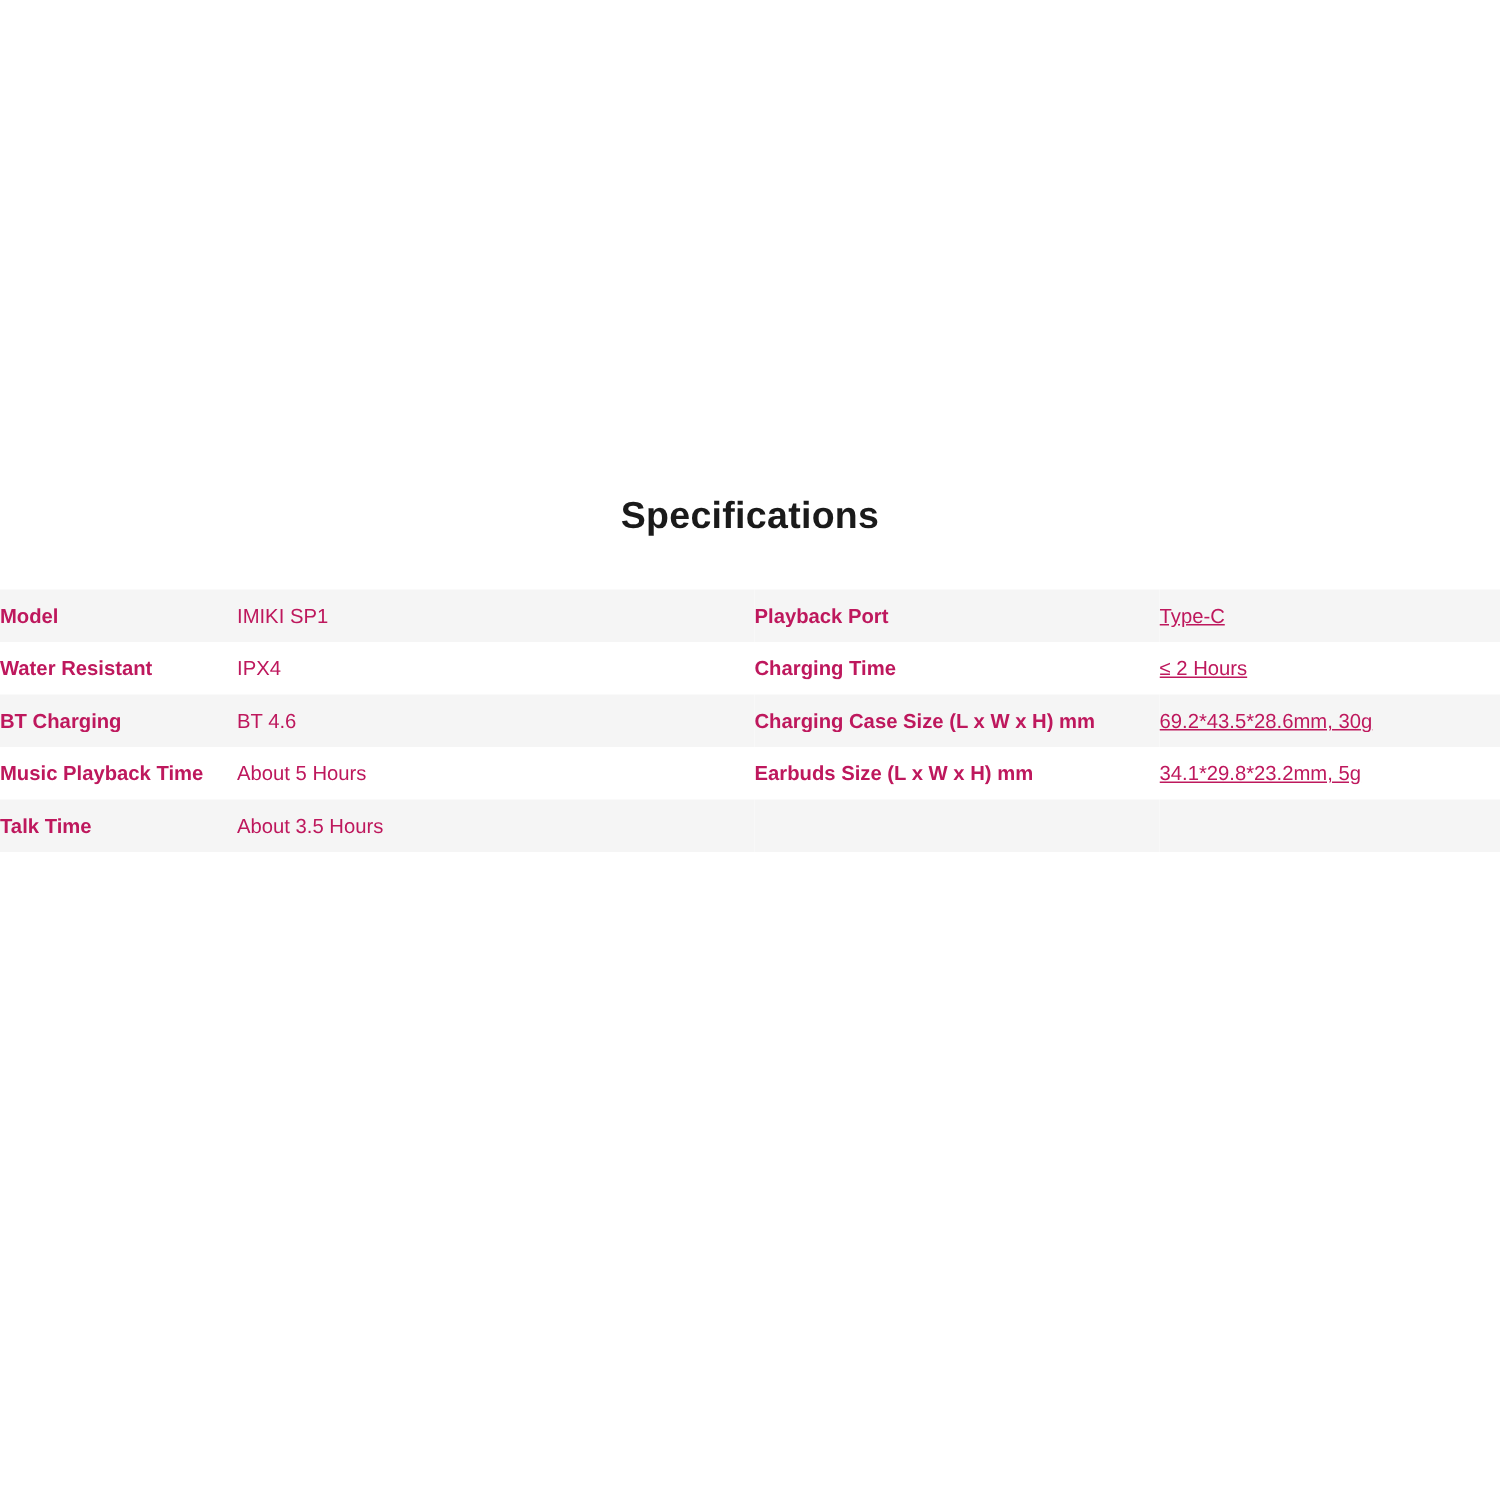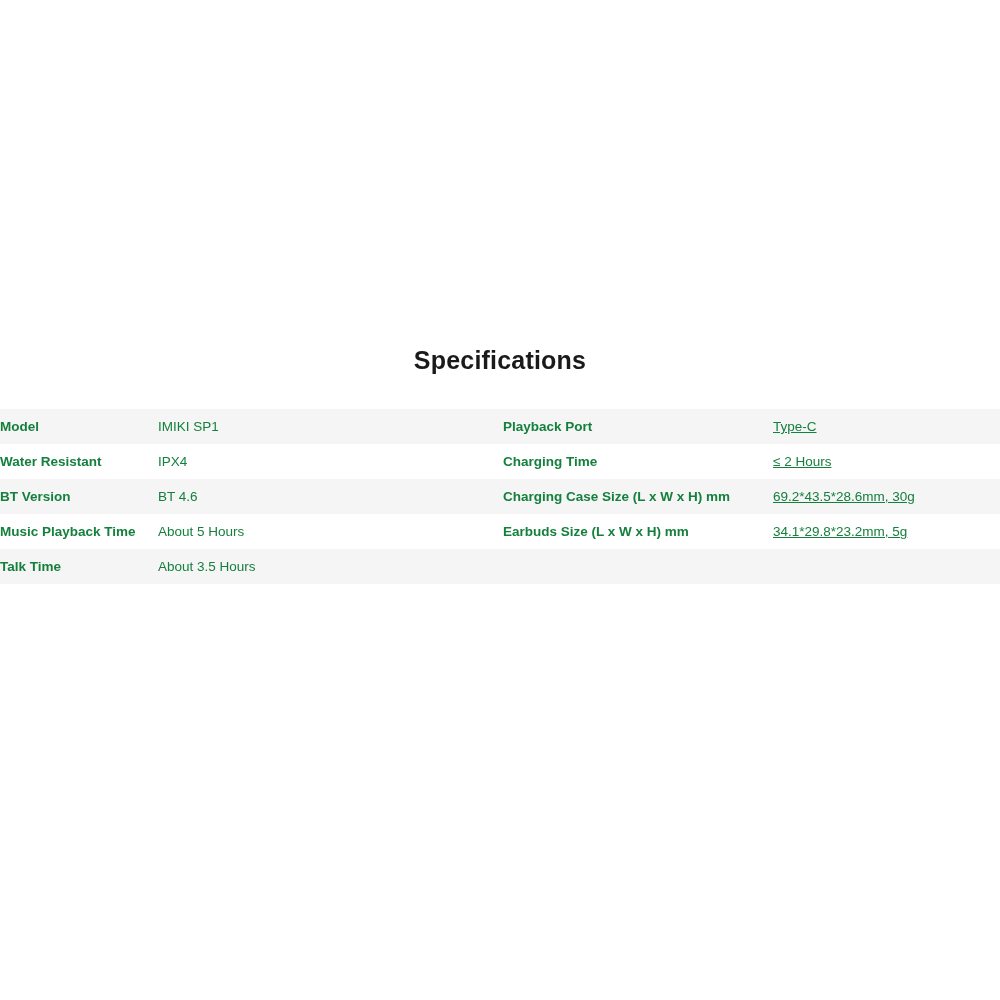--- a/index.html
+++ b/index.html
@@ -27,42 +27,41 @@
     width: 1000px;
   }
 
   .spec-title {
     text-align: center;
     font-size: 25px;
     font-weight: bold;
     color: #1a1a1a;
     letter-spacing: 0.2px;
     margin-bottom: 34px;
-    margin-top: 16px;
   }
 
   table.spec-table {
     width: 1000px;
     border-collapse: collapse;
     table-layout: fixed;
   }
 
   table.spec-table tr.row-odd td {
     background: #f5f5f5;
   }
   table.spec-table tr.row-even td {
     background: #ffffff;
   }
 
   table.spec-table td {
     height: 35px;
     padding: 0;
     vertical-align: middle;
     font-size: 13.5px;
-    color: #15803d;
+    color: #be185d;
     border: none;
   }
 
   td.label {
     font-weight: bold;
     color: #1f1f1f;
   }
 
   td.value {
     font-weight: normal;
@@ -137,21 +136,21 @@
           </td>
           <td class="value c4">
             <span class="cell-inner">≤ 2 Hours</span>
           </td>
         </tr>
 
 
 
         <tr class="row-odd">
           <td class="label c1">
-            <span class="cell-inner">BT Version</span>
+            <span class="cell-inner">BT Charging</span>
           </td>
           <td class="value c2">
             <span class="cell-inner">BT 4.6</span>
           </td>
           <td class="label c3">
             <span class="cell-inner">Charging Case Size (L x W x H) mm</span>
           </td>
           <td class="value c4">
             <span class="cell-inner">69.2*43.5*28.6mm, 30g</span>
           </td>

